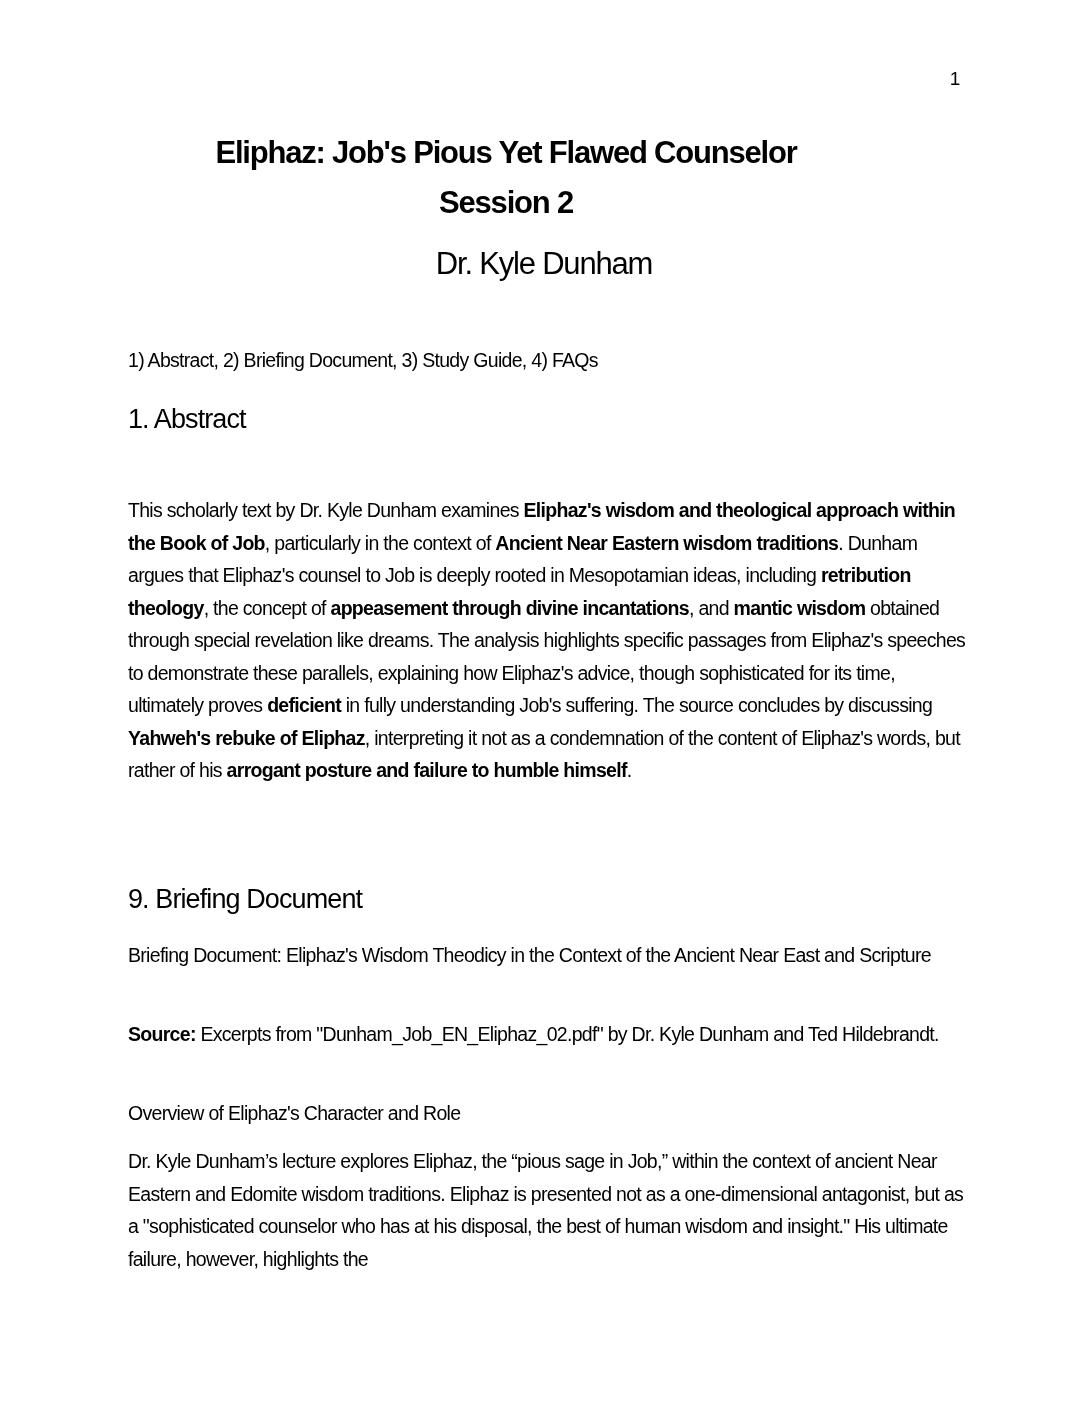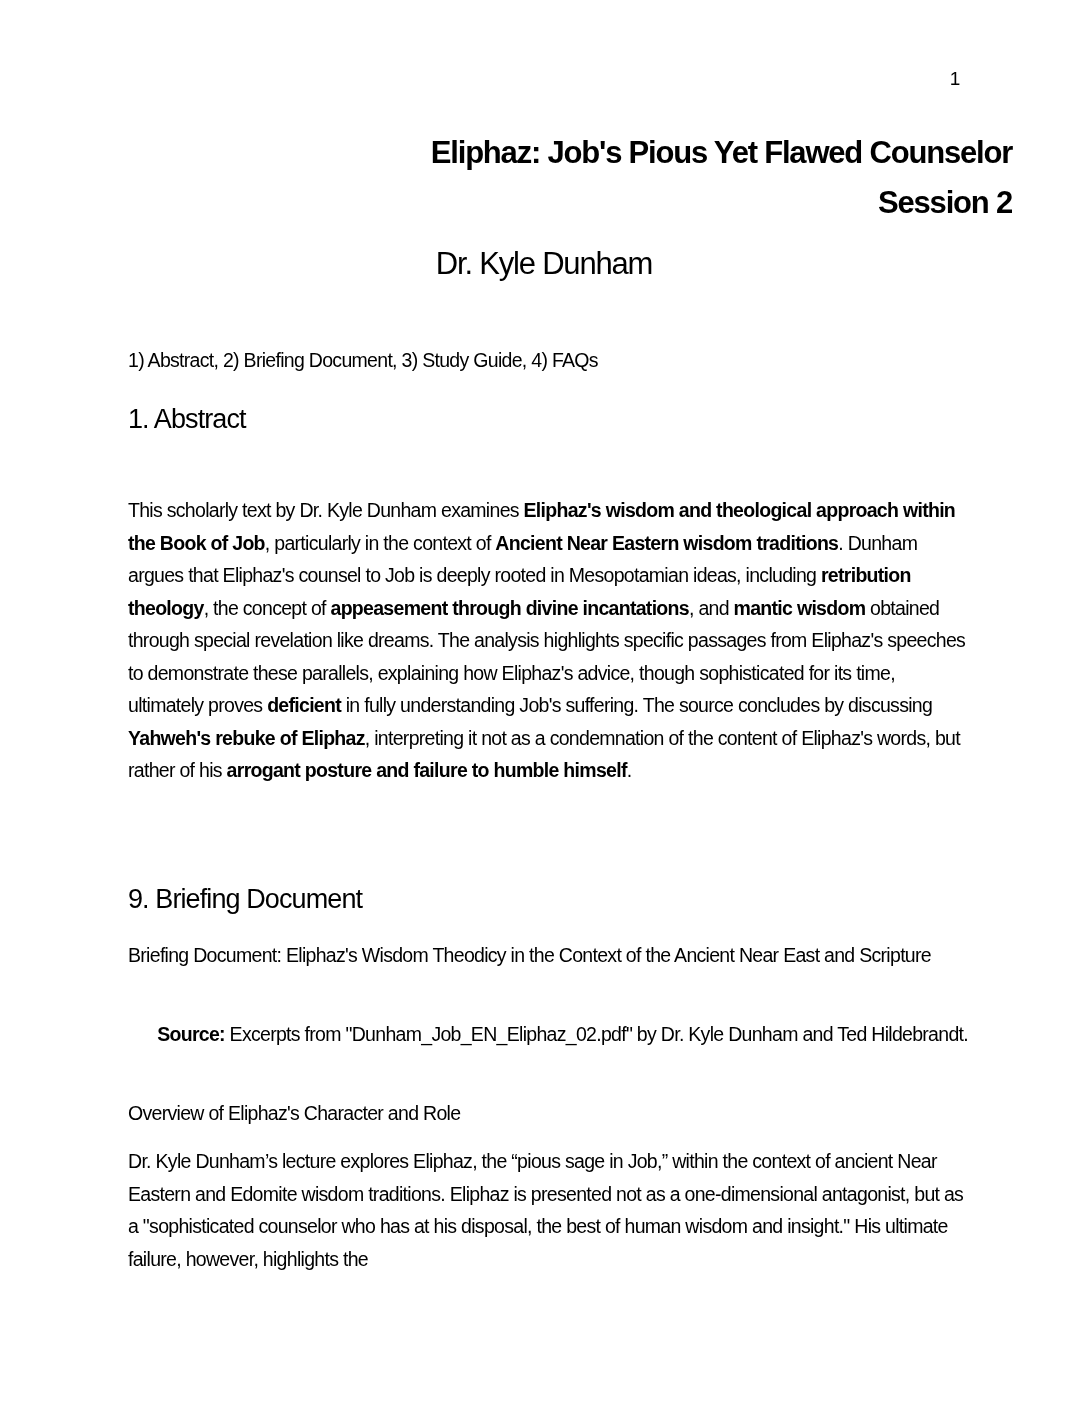--- a/index.html
+++ b/index.html
@@ -5,21 +5,21 @@
     html, body { margin: 0; padding: 0; background: #ffffff; }
     body {
       width: 1088px; height: 1408px; position: relative; overflow: hidden;
       font-family: "Liberation Sans", "DejaVu Sans", sans-serif;
       color: #000;
     }
     .page-number {
       position: absolute; top: 68px; right: 128px;
       font-size: 19px; letter-spacing: -0.3px;
     }
-    .title-block { position: absolute; top: 128px; left: 0; width: 1012px; text-align: right; }
+    .title-block { position: absolute; top: 128px; left: 0; width: 1012px; text-align: center; }
     .title-line {
       font-weight: bold; font-size: 31px; letter-spacing: -1.2px;
       line-height: 50px; margin: 0;
     }
     .author {
       font-weight: normal; font-size: 31px; letter-spacing: -1.2px;
       margin: 0; position: absolute; top: 246px; left: 0; width: 1088px; text-align: center;
     }
     .body-text {
       position: absolute; left: 128px; width: 840px;
@@ -29,21 +29,21 @@
     .h1 {
       position: absolute; left: 128px; margin: 0;
       font-weight: normal; font-size: 27px; letter-spacing: -0.9px;
     }
     .h-abstract { top: 404px; }
     .abstract { top: 459px; }
     .h-briefing { top: 884px; }
     .para { position: absolute; left: 128px; width: 840px; margin: 0;
       font-size: 19.5px; letter-spacing: -0.7px; line-height: 32.5px; }
     .p-subtitle { top: 939px; }
-    .p-source { top: 1018px; text-align: right; }
+    .p-source { top: 1018px; }
     .p-overview { top: 1097px; }
     .p-intro { top: 1145px; }
     b { font-weight: bold; }
   </style>
 </head>
 <body>
 
 <div class="page-number">1</div>
 
 <div class="title-block">

